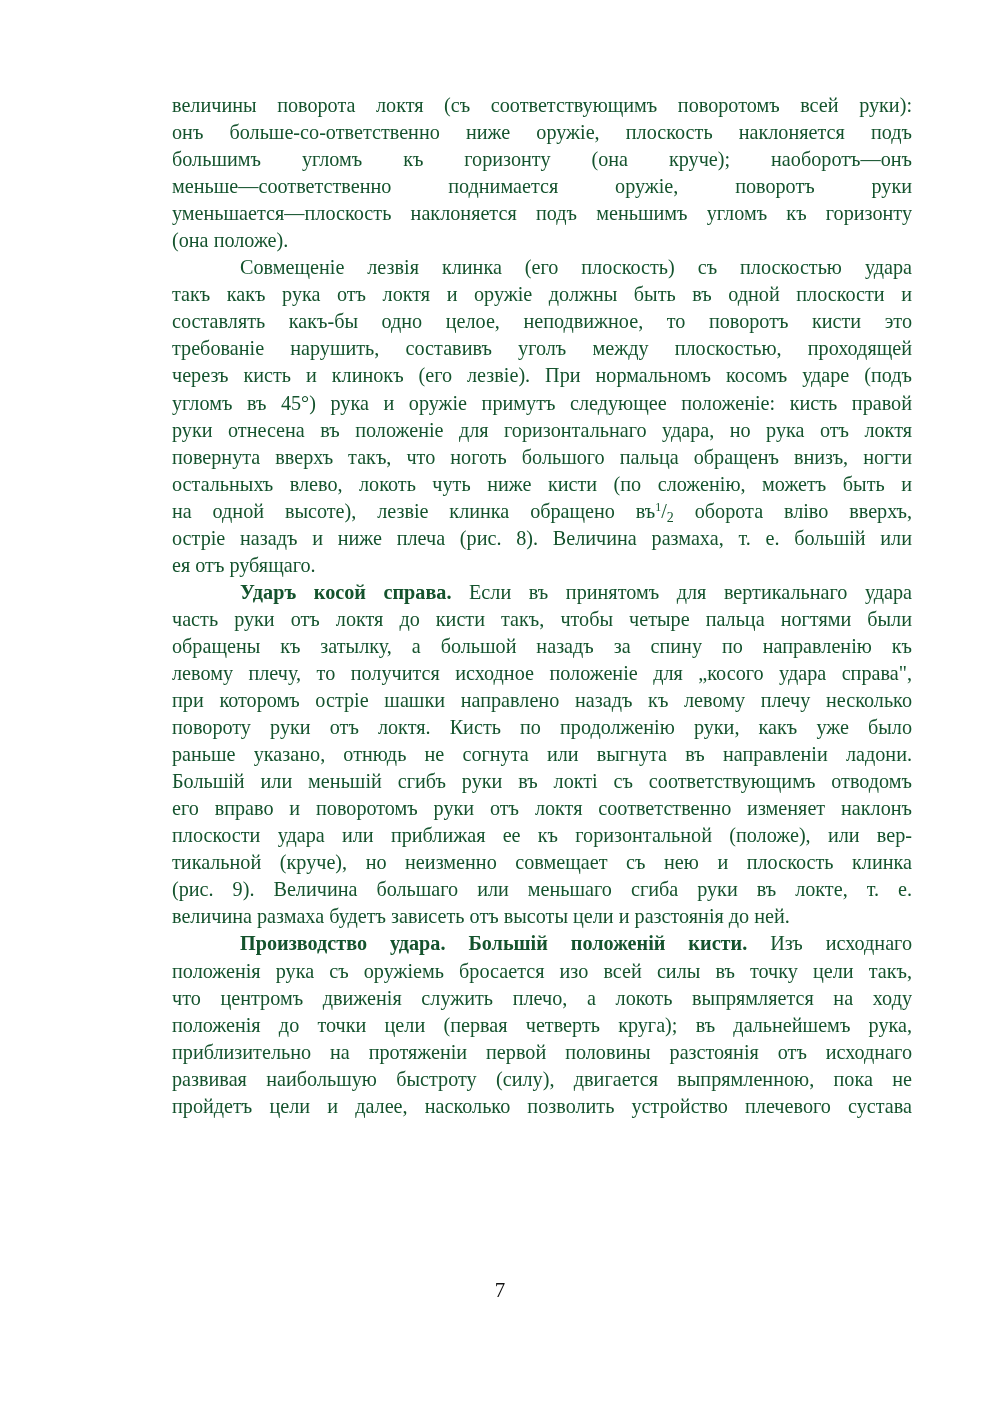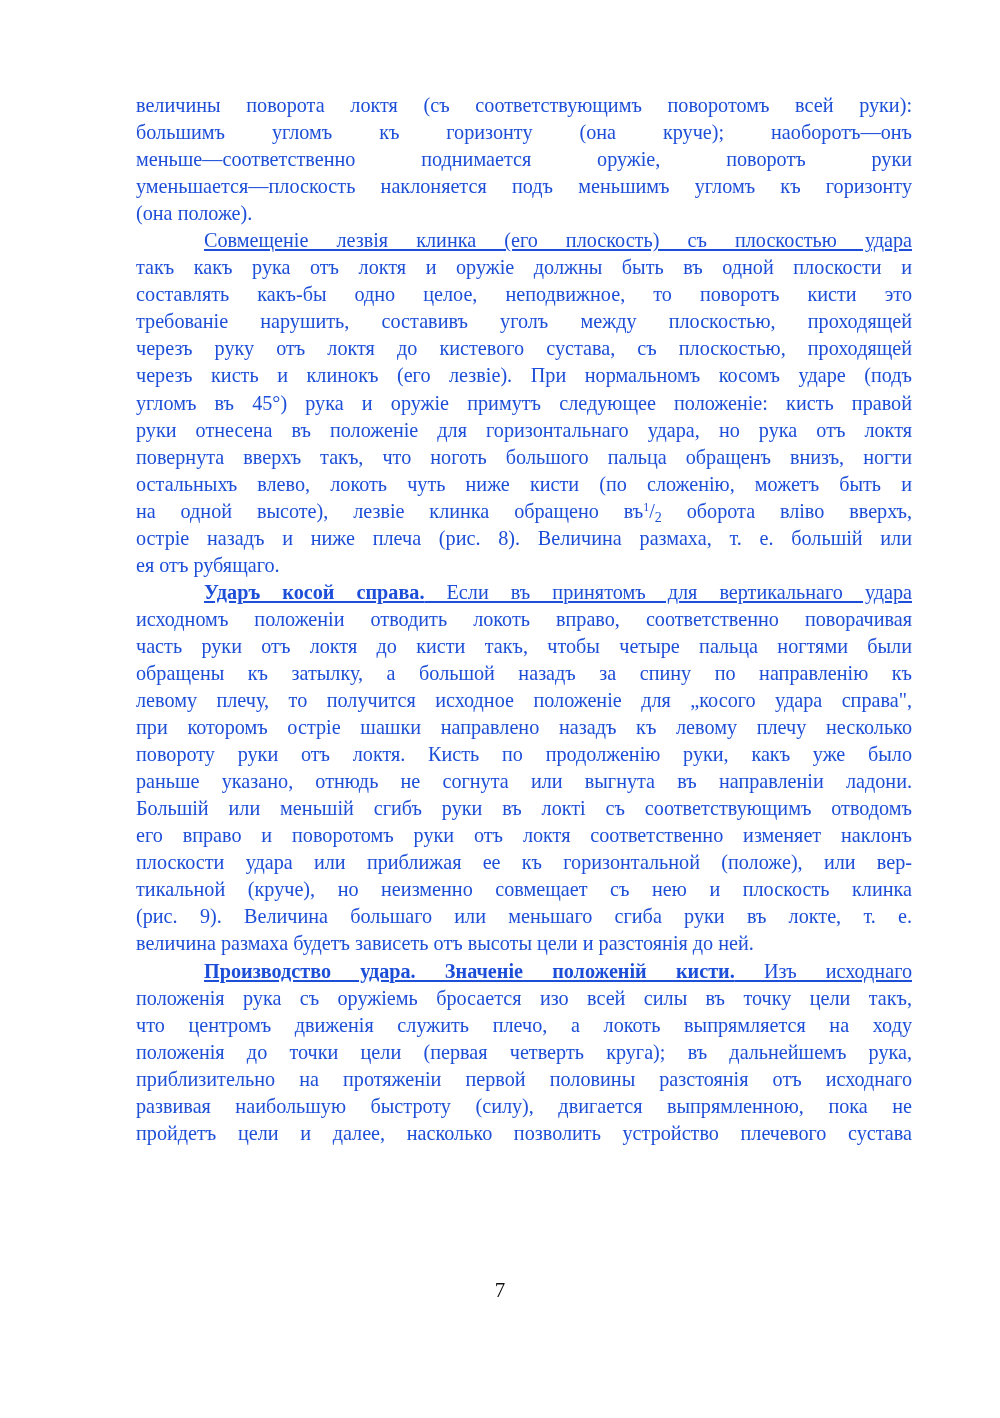--- a/index.html
+++ b/index.html
@@ -1,79 +1,79 @@
 <!DOCTYPE html>
 <html><head>
 <meta charset="utf-8">
 <style>
   html, body { margin:0; padding:0; background:#ffffff; }
   body { width:1000px; height:1418px; position:relative; overflow:hidden; }
   .page { position:absolute; left:136px; top:92px; width:776px; }
   .line {
     display:block; height:27.05px; line-height:27.05px;
-    font-family:"Liberation Serif", serif; font-size:20.2px; color:#1d4ed8;
+    font-family:"Liberation Serif", serif; font-size:20.2px; color:#14532d;
     white-space:nowrap; text-align:justify; text-align-last:justify;
     overflow:visible;
+    margin-left:36px;
   }
   .line.last { text-align-last:left; }
-  .line.indent { text-indent:68px;text-decoration:underline; }
+  .line.indent { text-indent:68px; }
   b { font-weight:bold; }
   sup { font-size:12px; vertical-align:top; line-height:14px; position:relative; top:2px; }
   sub { font-size:14px; vertical-align:baseline; position:relative; top:4px; }
   .pagenum { position:absolute; top:1278px; left:0; width:1000px; text-align:center;
     font-family:"Liberation Serif", serif; font-size:21px; color:#111; }
 </style>
 </head>
 <body>
 
 <div class="page">
 
   <div>
     <span class="line">величины поворота локтя (съ соответствующимъ поворотомъ всей руки):</span>
+    <span class="line">онъ больше-со-ответственно ниже оружіе, плоскость наклоняется подъ</span>
     <span class="line">большимъ угломъ къ горизонту (она круче); наоборотъ—онъ</span>
     <span class="line">меньше—соответственно поднимается оружіе, поворотъ руки</span>
     <span class="line">уменьшается—плоскость наклоняется подъ меньшимъ угломъ къ горизонту</span>
     <span class="line last">(она положе).</span>
   </div>
 
   <div>
     <span class="line indent">Совмещеніе лезвія клинка (его плоскость) съ плоскостью удара</span>
     <span class="line">такъ какъ рука отъ локтя и оружіе должны быть въ одной плоскости и</span>
     <span class="line">составлять какъ-бы одно целое, неподвижное, то поворотъ кисти это</span>
     <span class="line">требованіе нарушить, составивъ уголъ между плоскостью, проходящей</span>
-    <span class="line">черезъ руку отъ локтя до кистевого сустава, съ плоскостью, проходящей</span>
     <span class="line">черезъ кисть и клинокъ (его лезвіе). При нормальномъ косомъ ударе (подъ</span>
     <span class="line">угломъ въ 45°) рука и оружіе примутъ следующее положеніе: кисть правой</span>
     <span class="line">руки отнесена въ положеніе для горизонтальнаго удара, но рука отъ локтя</span>
     <span class="line">повернута вверхъ такъ, что ноготь большого пальца обращенъ внизъ, ногти</span>
     <span class="line">остальныхъ влево, локоть чуть ниже кисти (по сложенію, можетъ быть и</span>
     <span class="line"><span>на одной высоте), лезвіе клинка обращено въ</span><sup>1</sup><span>/</span><sub>2</sub><span> оборота вліво вверхъ,</span></span>
     <span class="line">острiе назадъ и ниже плеча (рис. 8). Величина размаха, т. е. большiй или</span>
     <span class="line last">ея отъ рубящаго.</span>
   </div>
 
   <div>
     <span class="line indent"><b>Ударъ косой справа.</b><span> Если въ принятомъ для вертикальнаго удара</span></span>
-    <span class="line">исходномъ положеніи отводить локоть вправо, соответственно поворачивая</span>
     <span class="line">часть руки отъ локтя до кисти такъ, чтобы четыре пальца ногтями были</span>
     <span class="line">обращены къ затылку, а большой назадъ за спину по направленію къ</span>
     <span class="line">левому плечу, то получится исходное положеніе для „косого удара справа",</span>
     <span class="line">при которомъ острiе шашки направлено назадъ къ левому плечу несколько</span>
     <span class="line">повороту руки отъ локтя. Кисть по продолженію руки, какъ уже было</span>
     <span class="line">раньше указано, отнюдь не согнута или выгнута въ направленіи ладони.</span>
     <span class="line">Большiй или меньшiй сгибъ руки въ локтi съ соответствующимъ отводомъ</span>
     <span class="line">его вправо и поворотомъ руки отъ локтя соответственно изменяет наклонъ</span>
     <span class="line">плоскости удара или приближая ее къ горизонтальной (положе), или вер-</span>
     <span class="line">тикальной (круче), но неизменно совмещает съ нею и плоскость клинка</span>
     <span class="line">(рис. 9). Величина большаго или меньшаго сгиба руки въ локте, т. е.</span>
     <span class="line last">величина размаха будетъ зависеть отъ высоты цели и разстоянія до ней.</span>
   </div>
 
   <div>
-    <span class="line indent"><b>Производство удара. Значеніе положеній кисти.</b><span> Изъ исходнаго</span></span>
+    <span class="line indent"><b>Производство удара. Большiй положеній кисти.</b><span> Изъ исходнаго</span></span>
     <span class="line">положенія рука съ оружіемь бросается изо всей силы въ точку цели такъ,</span>
     <span class="line">что центромъ движенія служить плечо, а локоть выпрямляется на ходу</span>
     <span class="line">положенія до точки цели (первая четверть круга); въ дальнейшемъ рука,</span>
     <span class="line">приблизительно на протяженіи первой половины разстоянія отъ исходнаго</span>
     <span class="line">развивая наибольшую быстроту (силу), двигается выпрямленною, пока не</span>
     <span class="line">пройдетъ цели и далее, насколько позволить устройство плечевого сустава</span>
   </div>
 </div>
 
 <div class="pagenum">7</div>

